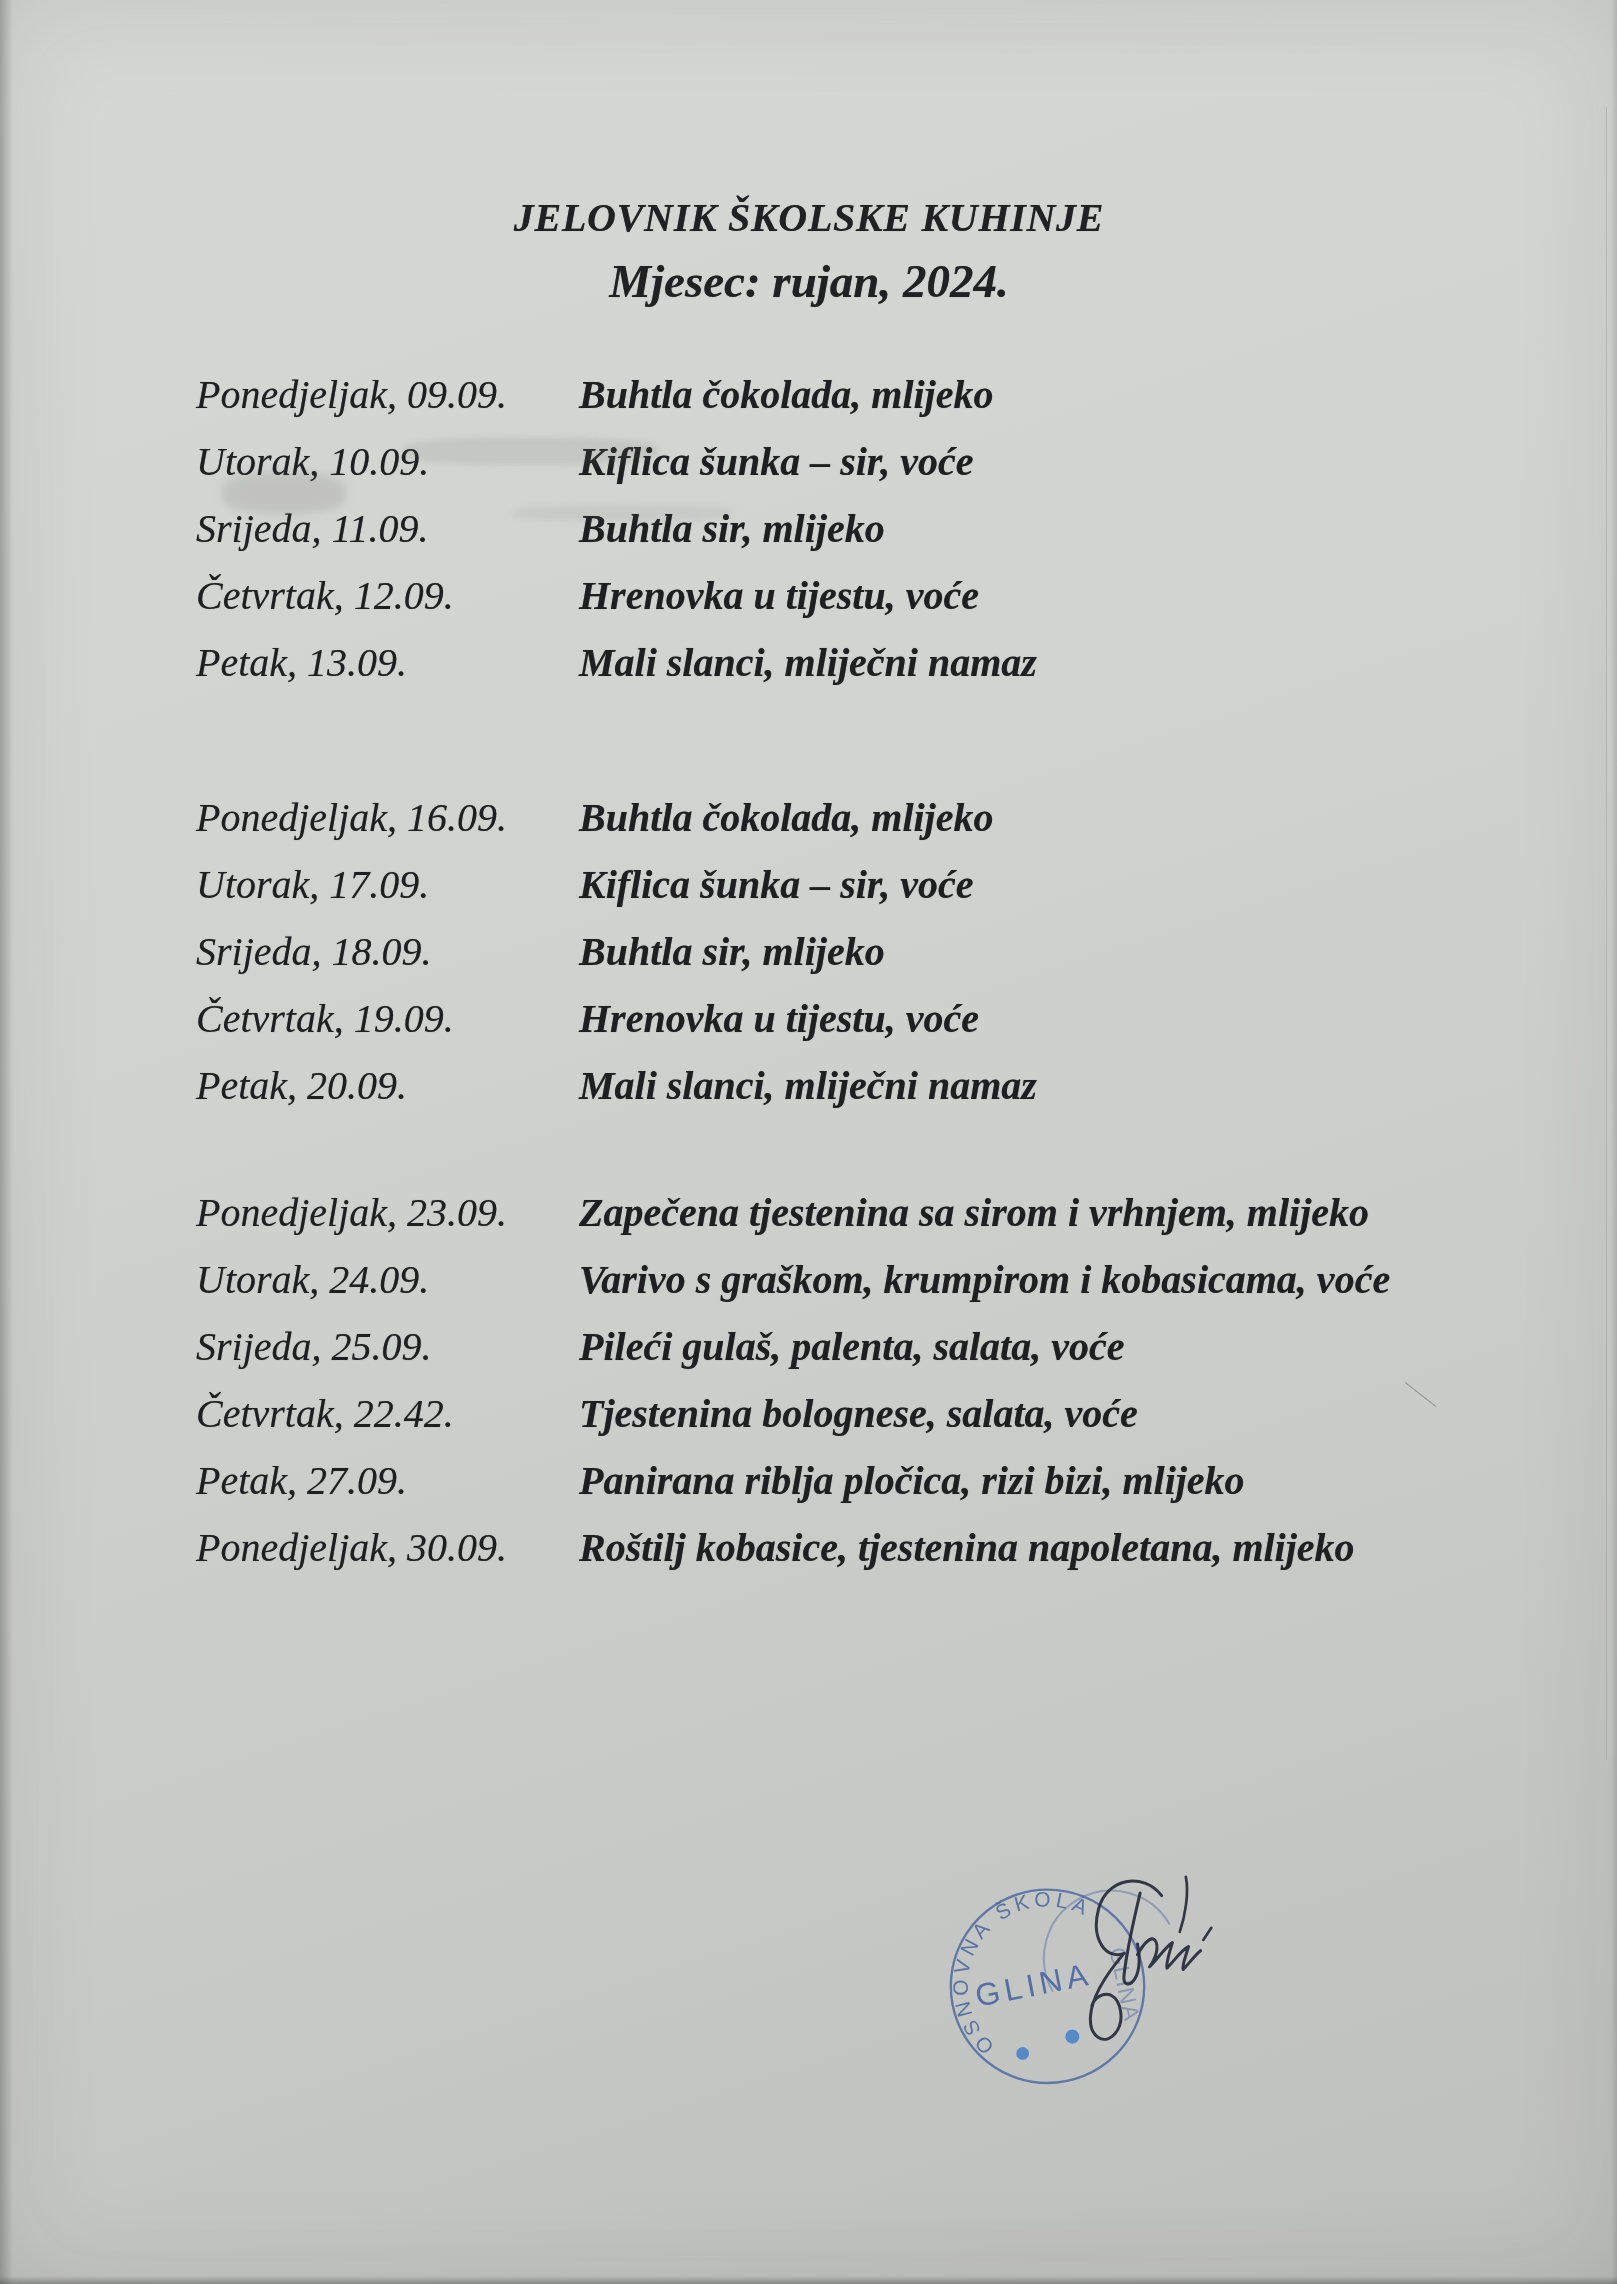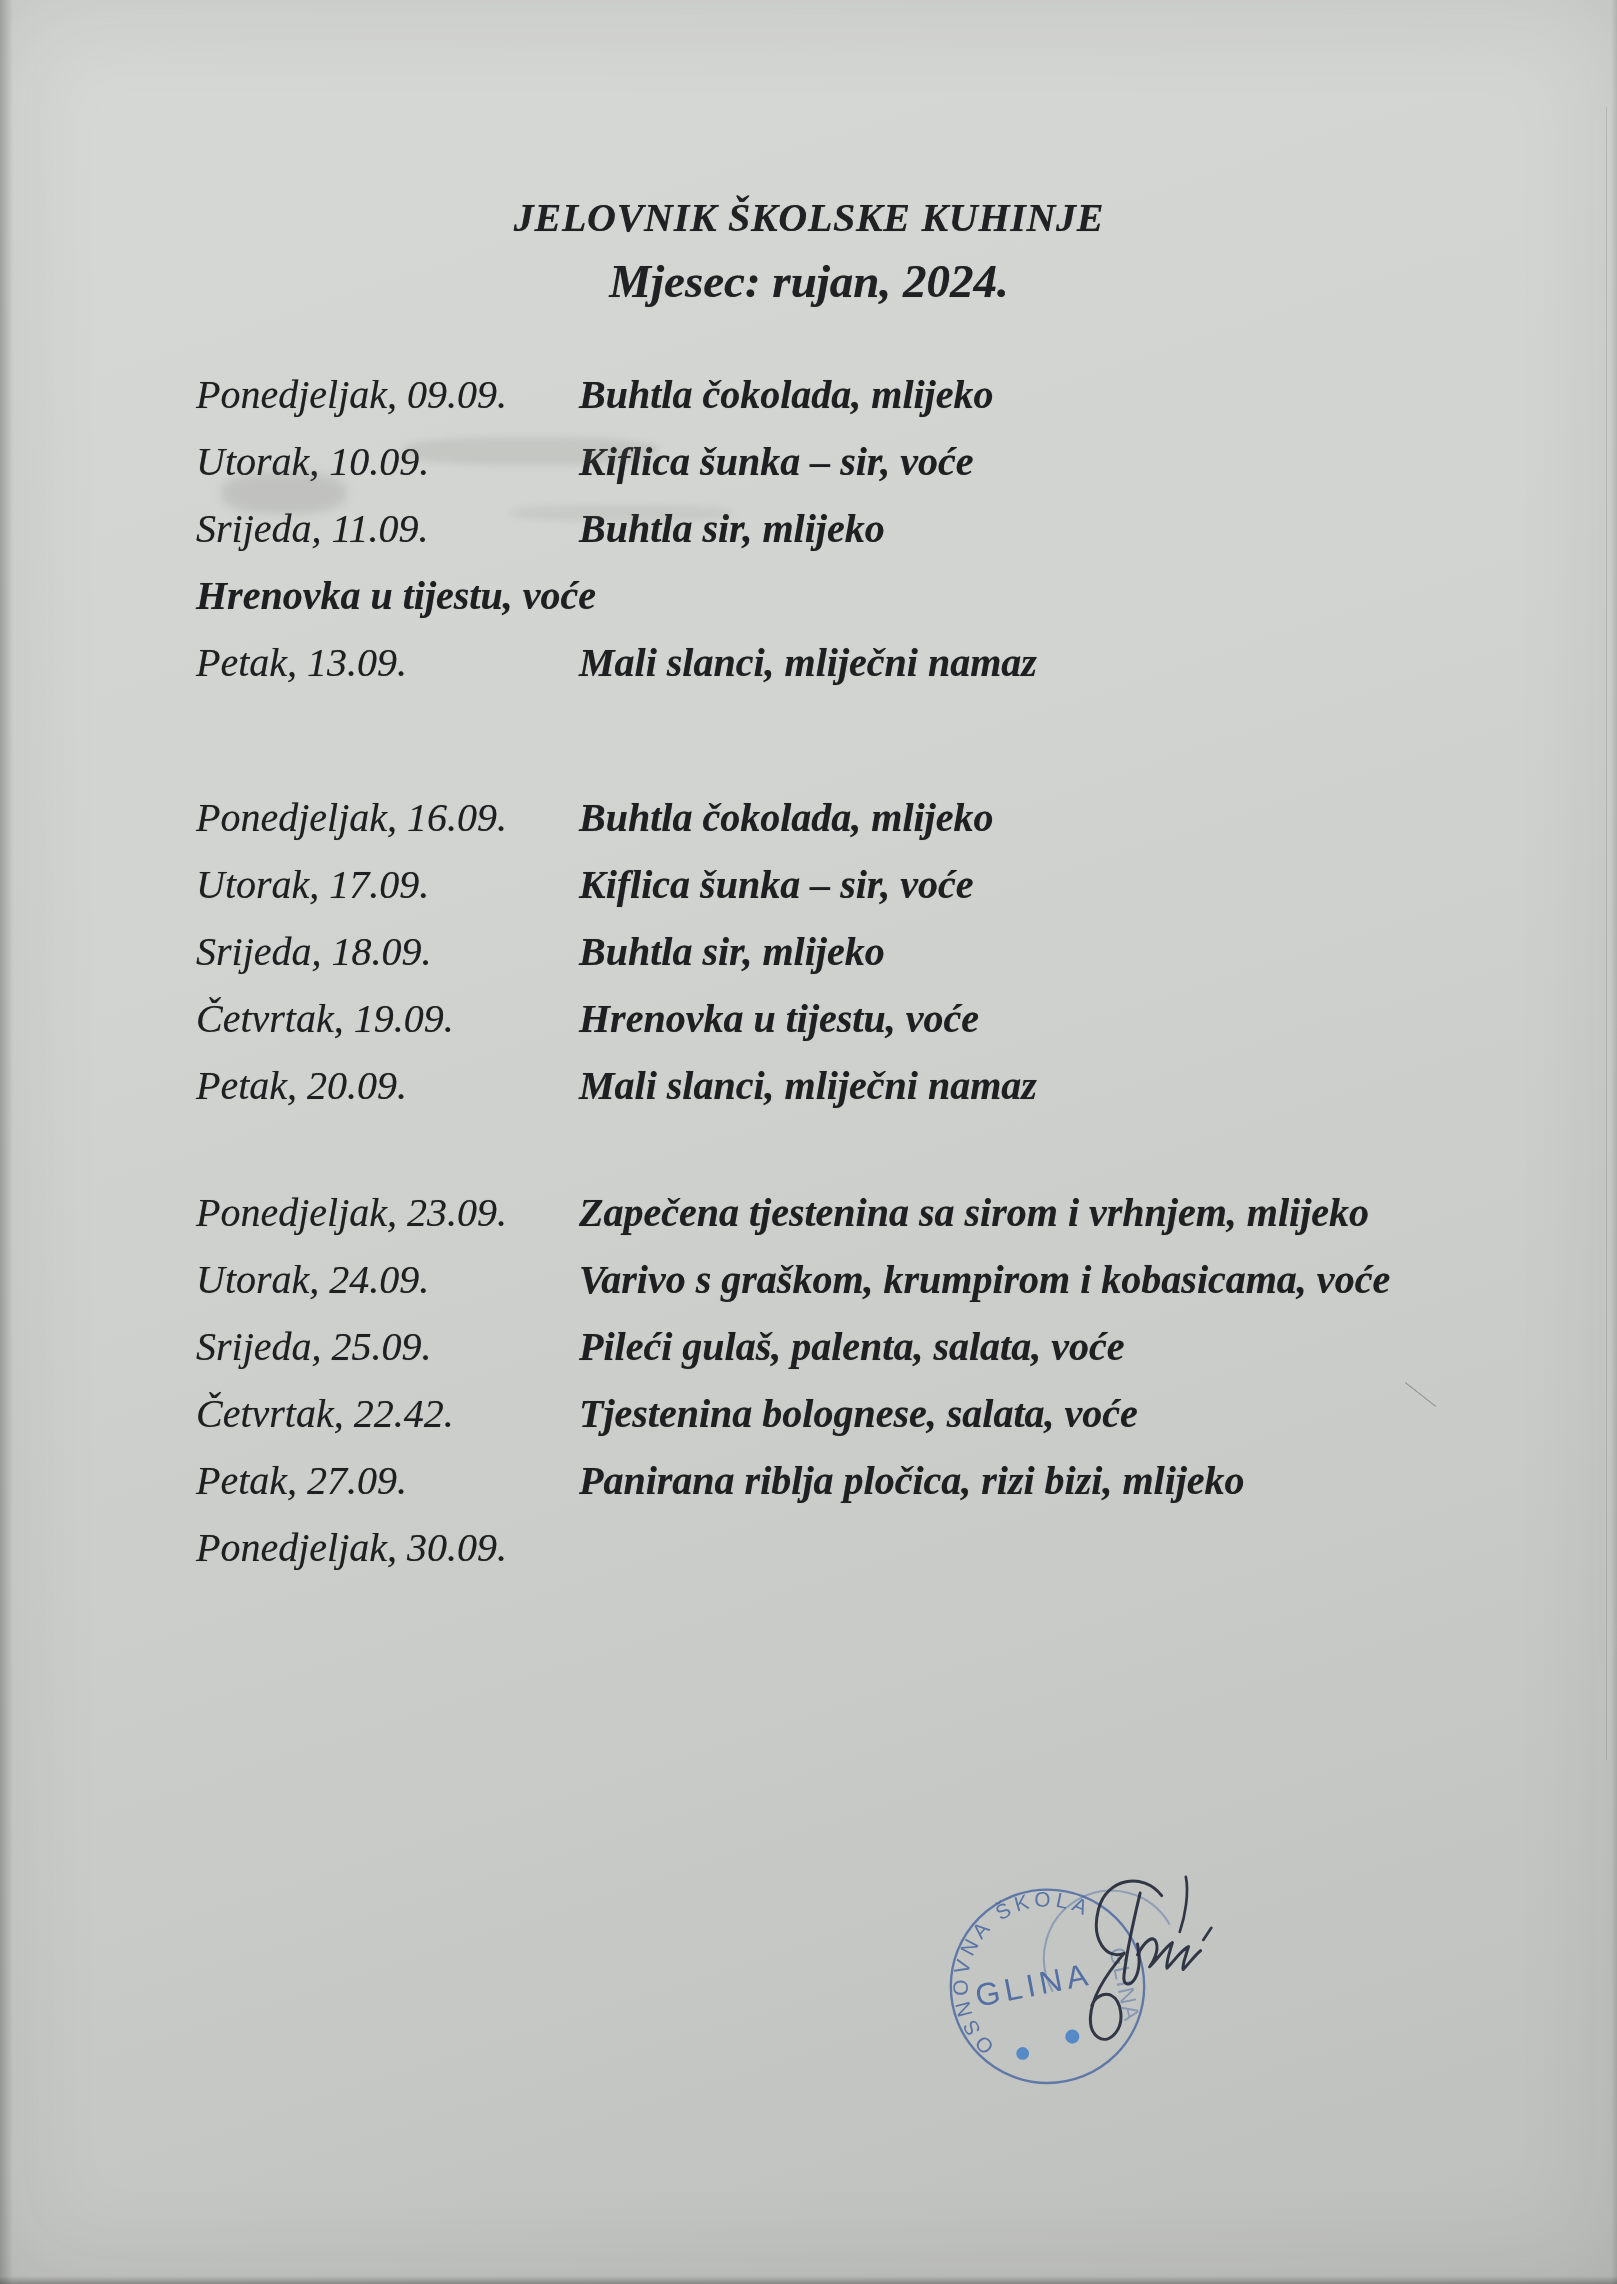--- a/index.html
+++ b/index.html
@@ -69,20 +69,21 @@
       </div>
       <div class="row">
         <div class="day">Utorak, 10.09.</div>
         <div class="meal">Kiflica šunka – sir, voće</div>
       </div>
       <div class="row">
         <div class="day">Srijeda, 11.09.</div>
         <div class="meal">Buhtla sir, mlijeko</div>
       </div>
       <div class="row">
+        <div class="day">Četvrtak, 12.09.</div>
         <div class="meal">Hrenovka u tijestu, voće</div>
       </div>
       <div class="row">
         <div class="day">Petak, 13.09.</div>
         <div class="meal">Mali slanci, mliječni namaz</div>
       </div>
     </div>
 
     <div class="week week-2">
       <div class="row">
@@ -126,20 +127,21 @@
       </div>
       <div class="row">
         <div class="day">Petak, 27.09.</div>
         <div class="meal">Panirana riblja pločica, rizi bizi, mlijeko</div>
       </div>
     </div>
 
     <div class="week week-4">
       <div class="row">
         <div class="day">Ponedjeljak, 30.09.</div>
+        <div class="meal">Roštilj kobasice, tjestenina napoletana, mlijeko</div>
       </div>
     </div>
 
   </div>
 
   <div class="stamp-wrap">
     <svg width="403" height="282" viewBox="0 0 600 420">
       <g opacity="0.92">
         <circle cx="230" cy="197" r="144" fill="none" stroke-width="3.5" opacity="0.85" stroke="#44639f"></circle>
         <path id="arcTextPath" d="M 154 287 A 118 118 0 1 1 312 112" fill="none"></path>

